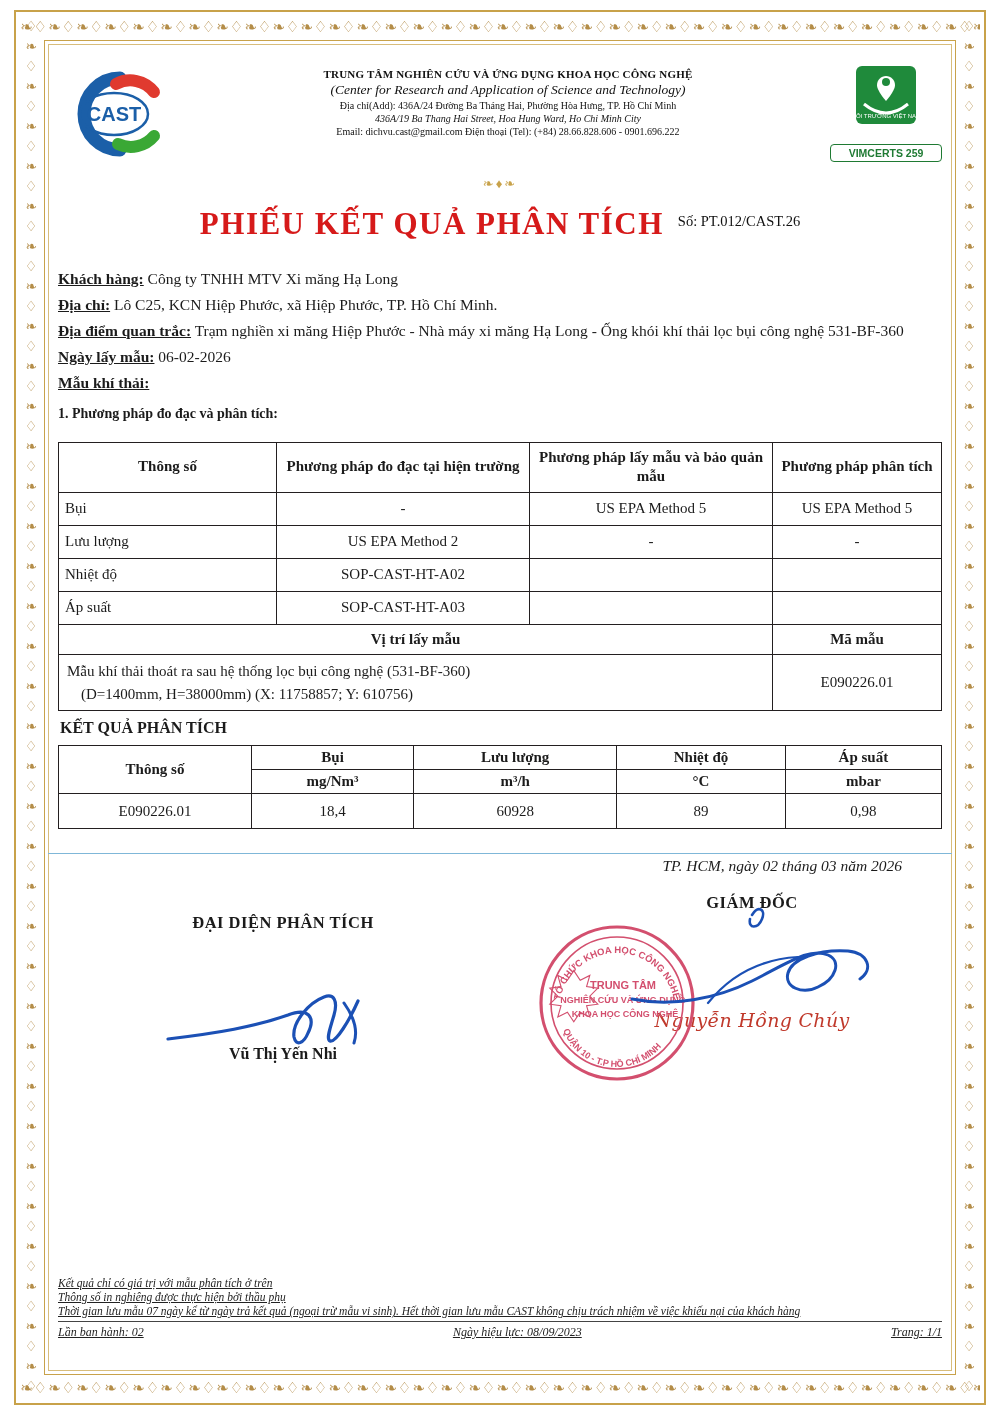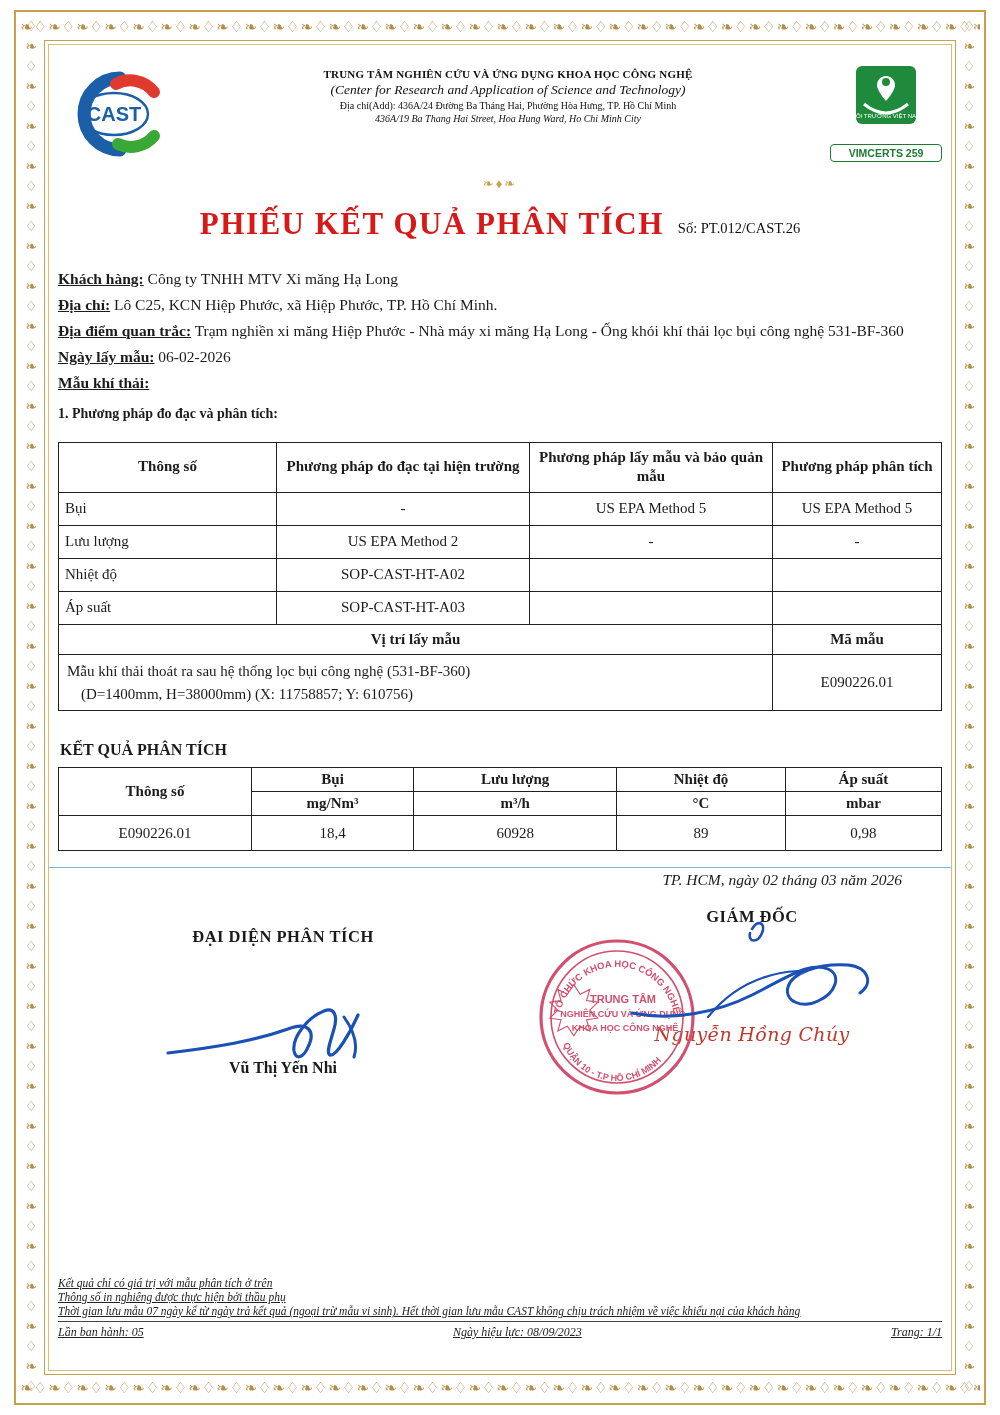--- a/index.html
+++ b/index.html
@@ -146,21 +146,21 @@
     color: #c8a24a;
     font-size: 13px;
     letter-spacing: 2px;
     height: 16px;
     margin-top: -2px;
   }
 
   
   .doc-title-row {
     display: flex;
-    align-items: flex-end;
+    align-items: center;
     justify-content: center;
     margin-top: 14px;
     gap: 14px;
   }
   .doc-title {
     font-family: "Liberation Serif", serif;
     font-size: 31px;
     font-weight: bold;
     color: #d61a1a;
     letter-spacing: 1.5px;
@@ -199,30 +199,30 @@
   }
   th { font-weight: bold; }
   .t1 th { text-align: center; line-height: 1.3; padding: 5px 6px; }
   .t1 td { height: 26px; }
   .c { text-align: center; }
   .l { text-align: left; }
 
   .res-head {
     font-size: 16px;
     font-weight: bold;
-    margin: 30px 0 8px 2px;
+    margin: 8px 0 8px 2px;
   }
   .t2 th { text-align: center; }
   .t2 td { text-align: center; height: 28px; }
   .t2 .param-head { width: 180px; }
 
   
   .sig-zone {
     position: relative;
-    margin-top: 16px;
+    margin-top: 24px;
     height: 300px;
   }
   .place-date {
     text-align: center;
     font-style: italic;
     font-size: 15.5px;
     position: absolute;
     right: 40px;
     top: 4px;
   }
@@ -313,20 +313,21 @@
         <path d="M60 82 A30 30 0 0 0 96 74" fill="none" stroke="#3aa835" stroke-width="12" stroke-linecap="round"></path>
         <ellipse cx="56" cy="52" rx="34" ry="21" fill="none" stroke="#1b5fa8" stroke-width="2.5"></ellipse>
         <text x="56" y="59" text-anchor="middle" font-family="Liberation Sans, sans-serif" font-size="20" font-weight="bold" fill="#1b5fa8">CAST</text>
       </svg>
     </div>
     <div class="head-text">
       <div class="head-title">TRUNG TÂM NGHIÊN CỨU VÀ ỨNG DỤNG KHOA HỌC CÔNG NGHỆ</div>
       <div class="head-sub">(Center for Research and Application of Science and Technology)</div>
       <div class="head-line">Địa chỉ(Add): 436A/24 Đường Ba Tháng Hai, Phường Hòa Hưng, TP. Hồ Chí Minh</div>
       <div class="head-line"><i>436A/19 Ba Thang Hai Street, Hoa Hung Ward, Ho Chi Minh City</i></div>
+      <div class="head-line">Email: dichvu.cast@gmail.com    Điện thoại (Tel): (+84) 28.66.828.606 - 0901.696.222</div>
     </div>
     <div class="logo-vimcerts">
       <svg width="88" height="74" viewBox="0 0 88 74">
         <rect x="14" y="2" width="60" height="58" rx="6" fill="#1f8a3b"></rect>
         <path d="M44 12 c-5 0 -9 4 -9 9 c0 6 9 16 9 16 s9 -10 9 -16 c0 -5 -4 -9 -9 -9 z" fill="#ffffff"></path>
         <circle cx="44" cy="18" r="4" fill="#1f8a3b"></circle>
         <path d="M22 40 q22 18 44 0" fill="none" stroke="#ffffff" stroke-width="3"></path>
         <text x="44" y="54" text-anchor="middle" font-family="Liberation Sans, sans-serif" font-size="6" fill="#ffffff">MÔI TRƯỜNG VIỆT NAM</text>
       </svg>
       <div class="vim-badge">VIMCERTS 259</div>
@@ -465,19 +466,19 @@
       <div class="sig-name-script">Nguyễn Hồng Chúy</div>
     </div>
   </div>
 
   <div class="footer">
     <div class="fline">Kết quả chỉ có giá trị với mẫu phân tích ở trên</div>
     <div class="fline">Thông số in nghiêng được thực hiện bởi thầu phụ</div>
     <div class="fline">Thời gian lưu mẫu 07 ngày kể từ ngày trả kết quả (ngoại trừ mẫu vi sinh).  Hết thời gian lưu mẫu CAST không chịu trách nhiệm về việc khiếu nại của khách hàng</div>
     <div class="footer-rule"></div>
     <div class="footer-bottom">
-      <span>Lần ban hành: 05</span>
+      <span>Lần ban hành: 02</span>
       <span>Ngày hiệu lực: 08/09/2023</span>
       <span>Trang: 1/1</span>
     </div>
   </div>
 
 </div>
 
 </body></html>

